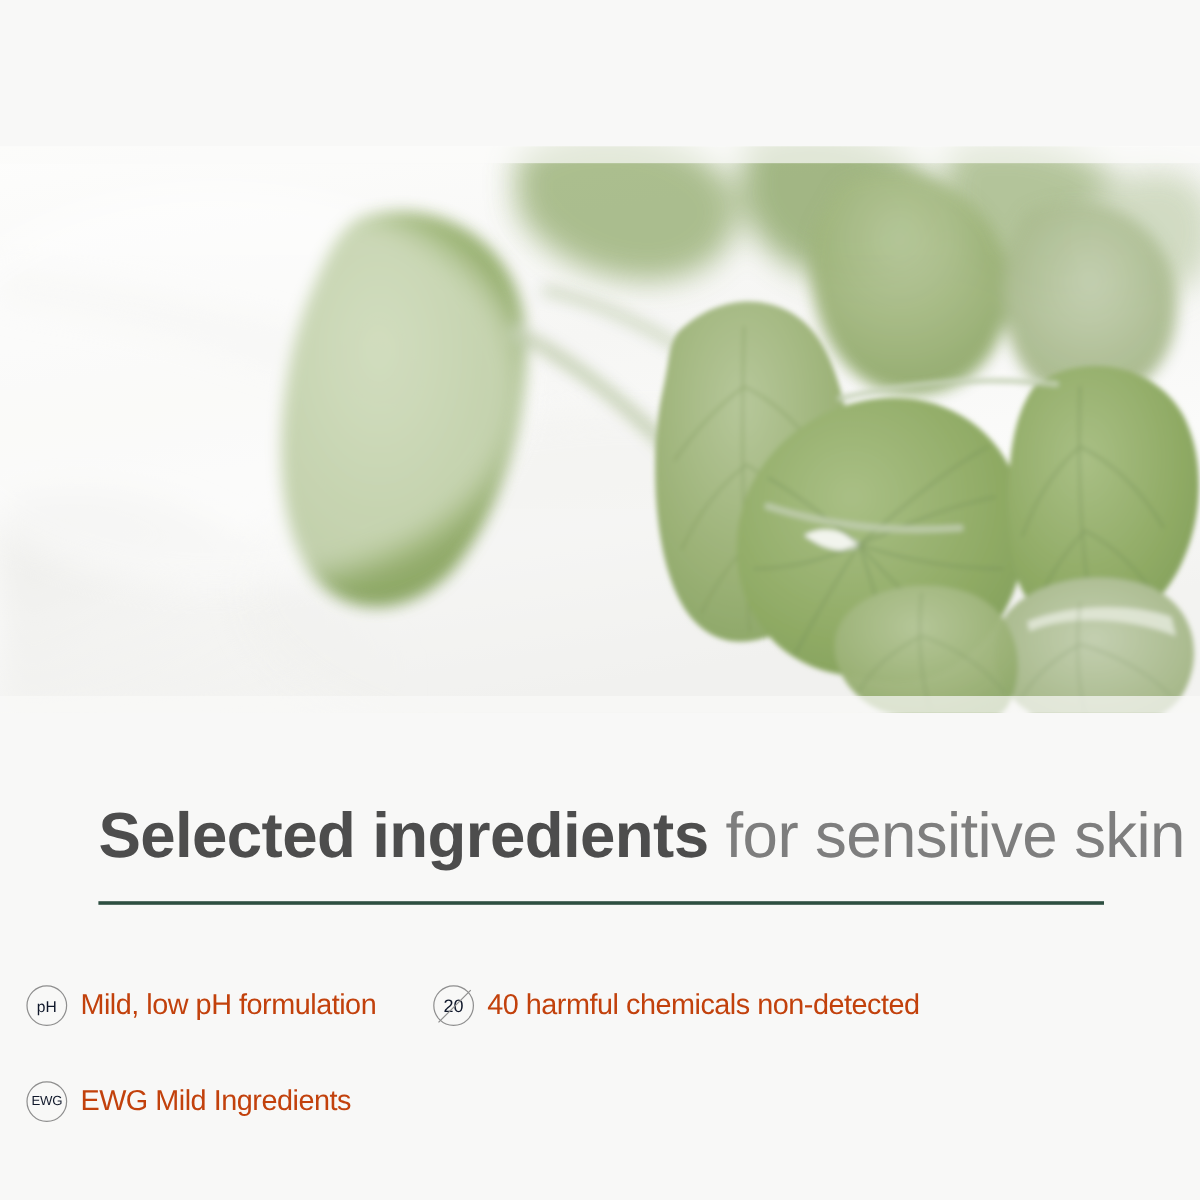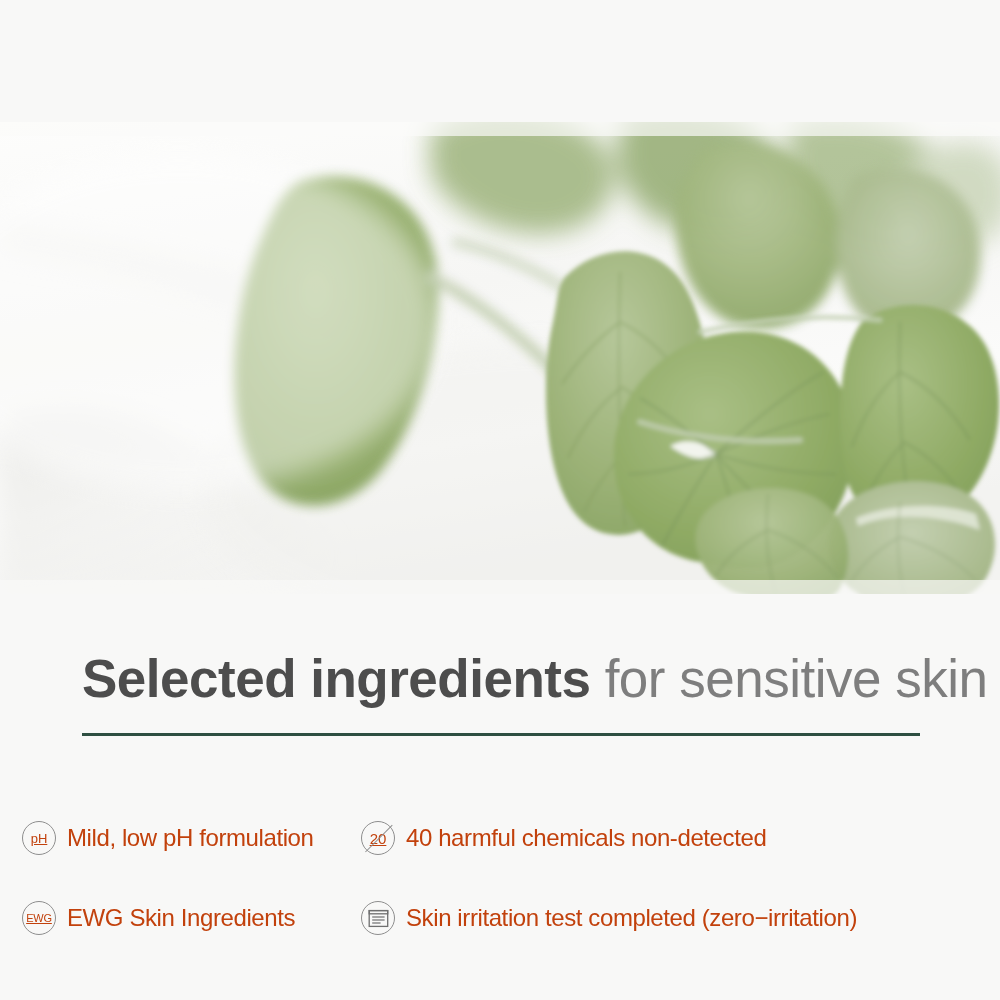--- a/index.html
+++ b/index.html
@@ -23,21 +23,21 @@
     left:0; top:122px;
     width:1000px; height:472px;
     overflow:hidden;
     background:#fdfdfc;
   }
   #hero svg { display:block; width:1000px; height:472px; }
 
   
   #heading-block {
     position:absolute;
-    left:0; top:648px;
+    left:0; top:666px;
     width:1000px;
   }
   #heading {
     padding-left:82px;
     font-size:53px;
     line-height:62px;
     letter-spacing:-0.5px;
     white-space:nowrap;
   }
   #heading .strong {
@@ -84,23 +84,22 @@
     display:flex;
     align-items:center;
     justify-content:center;
     color:#6f6f6f;
     background:transparent;
   }
   .badge .glyph {
     font-size:13px;
     line-height:1;
     letter-spacing:0px;
-    color:#c2410c;
+    color:#0f172a;
     font-stretch:condensed;
-    text-decoration:underline;
   }
   .badge .glyph.small { font-size:11px; letter-spacing:-0.2px; }
   .badge .glyph.num  { font-size:15px; }
 
   .badge .slash {
     position:absolute;
     left:-2px; top:50%;
     width:38px; height:1.4px;
     background:#8e8e8e;
     transform:rotate(-45deg);
@@ -300,35 +299,21 @@
       </div>
 
     </div>
 
     <div class="feature-row">
 
       <div class="feature col-a">
         <span class="badge">
           <span class="glyph small">EWG</span>
         </span>
-        <span class="feature-label">EWG Skin Ingredients</span>
+        <span class="feature-label">EWG Mild Ingredients</span>
       </div>
 
-      <div class="feature col-b">
-        <span class="badge doc">
-          <svg width="21" height="19" viewBox="0 0 21 19">
-            <rect x="1.2" y="1.6" width="18.5" height="15.8" fill="none" stroke="#6f6f6f" stroke-width="1.3"></rect>
-            <rect x="1.2" y="1.6" width="18.5" height="3.2" fill="none" stroke="#6f6f6f" stroke-width="1.3"></rect>
-            <g stroke="#6f6f6f" stroke-width="1.2" stroke-linecap="butt">
-              <line x1="4.2" y1="8.0" x2="16.6" y2="8.0"></line>
-              <line x1="4.2" y1="11.0" x2="16.6" y2="11.0"></line>
-              <line x1="4.2" y1="14.0" x2="12.6" y2="14.0"></line>
-            </g>
-          </svg>
-        </span>
-        <span class="feature-label">Skin irritation test completed (zero−irritation)</span>
-      </div>
 
     </div>
 
   </div>
 
 </div>
 
 </body></html>

